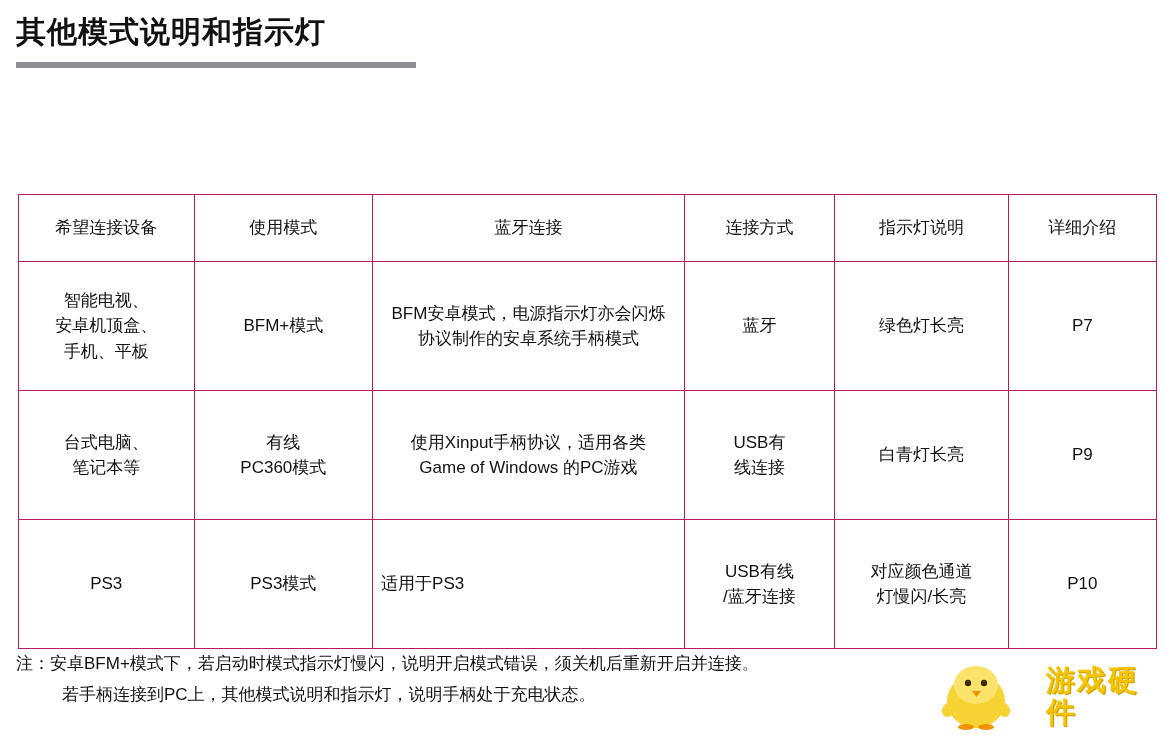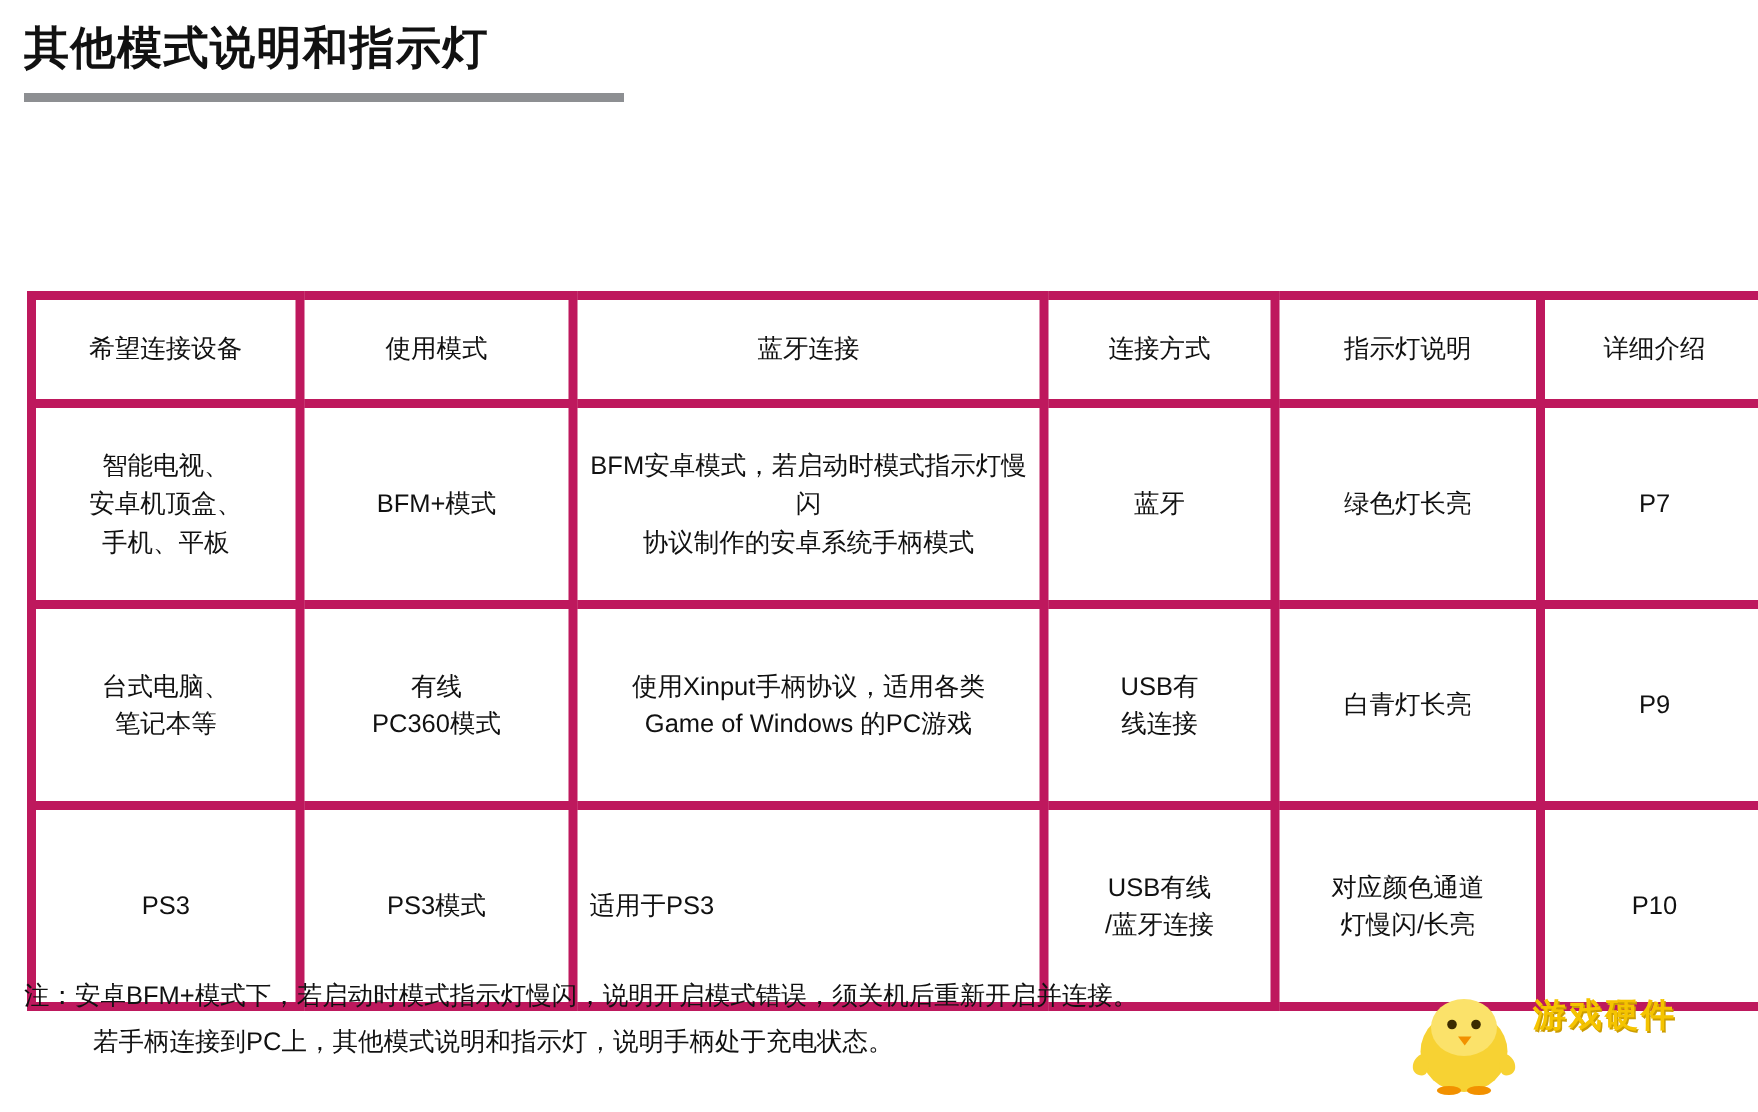--- a/index.html
+++ b/index.html
@@ -40,21 +40,21 @@
   }
   table.spec {
     position: absolute;
     left: 18px;
     top: 194px;
     width: 1139px;
     border-collapse: collapse;
     table-layout: fixed;
   }
   table.spec td, table.spec th {
-    border: 6px solid #be185d;
+    border: 1px solid #be185d;
     text-align: center;
     vertical-align: middle;
     font-weight: normal;
     font-size: 17px;
     color: #111111;
     padding: 6px 8px;
     line-height: 1.5;
   }
   thead th {
     height: 54px;
@@ -109,21 +109,21 @@
   }
   .logo-text {
     position: absolute;
     left: 92px;
     top: 8px;
     color: #f5c400;
     font-weight: bold;
     line-height: 1.1;
     text-shadow: 1px 1px 0 #cc9d00;
   }
-  .logo-text .l1 { font-size: 22px; letter-spacing: 2px; display: block; }
+  .logo-text .l1 { font-size: 29px; letter-spacing: 2px; display: block; margin-left: 24px; }
   .logo-text .l2 { font-size: 27px; letter-spacing: 1px; display: block; }
 </style>
 </head>
 <body>
 
 <div class="page">
 
   <div class="title">其他模式说明和指示灯</div>
   <div class="title-rule"></div>
 
@@ -143,21 +143,21 @@
       <tr>
         <td class="col1 cell-lines">
           <span>智能电视、</span>
           <span>安卓机顶盒、</span>
           <span>手机、平板</span>
         </td>
         <td class="col2 cell-lines">
           <span>BFM+模式</span>
         </td>
         <td class="col3 cell-lines desc">
-          <span>BFM安卓模式，若启动时模式指示灯慢闪</span>
+          <span>BFM安卓模式，电源指示灯亦会闪烁</span>
           <span>协议制作的安卓系统手柄模式</span>
         </td>
         <td class="col4 cell-lines">
           <span>蓝牙</span>
         </td>
         <td class="col5 cell-lines">
           <span>绿色灯长亮</span>
         </td>
         <td class="col6 cell-lines">
           <span>P7</span>

